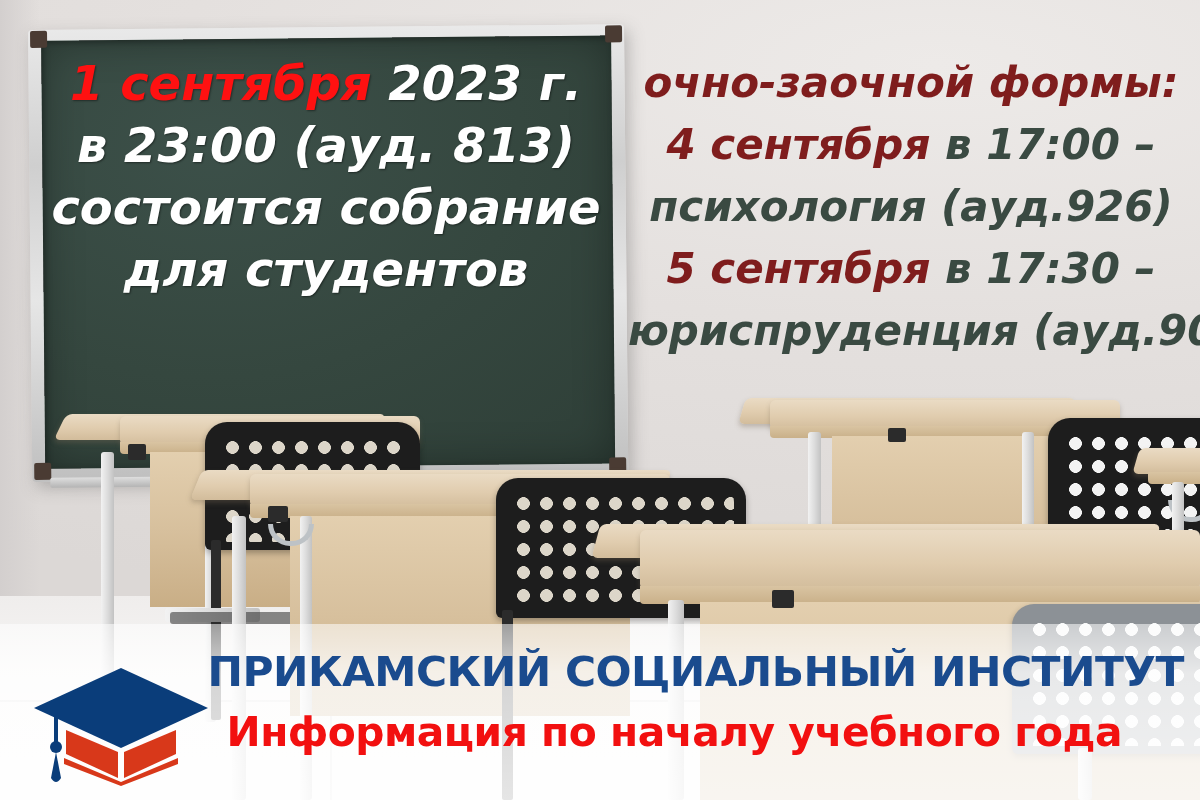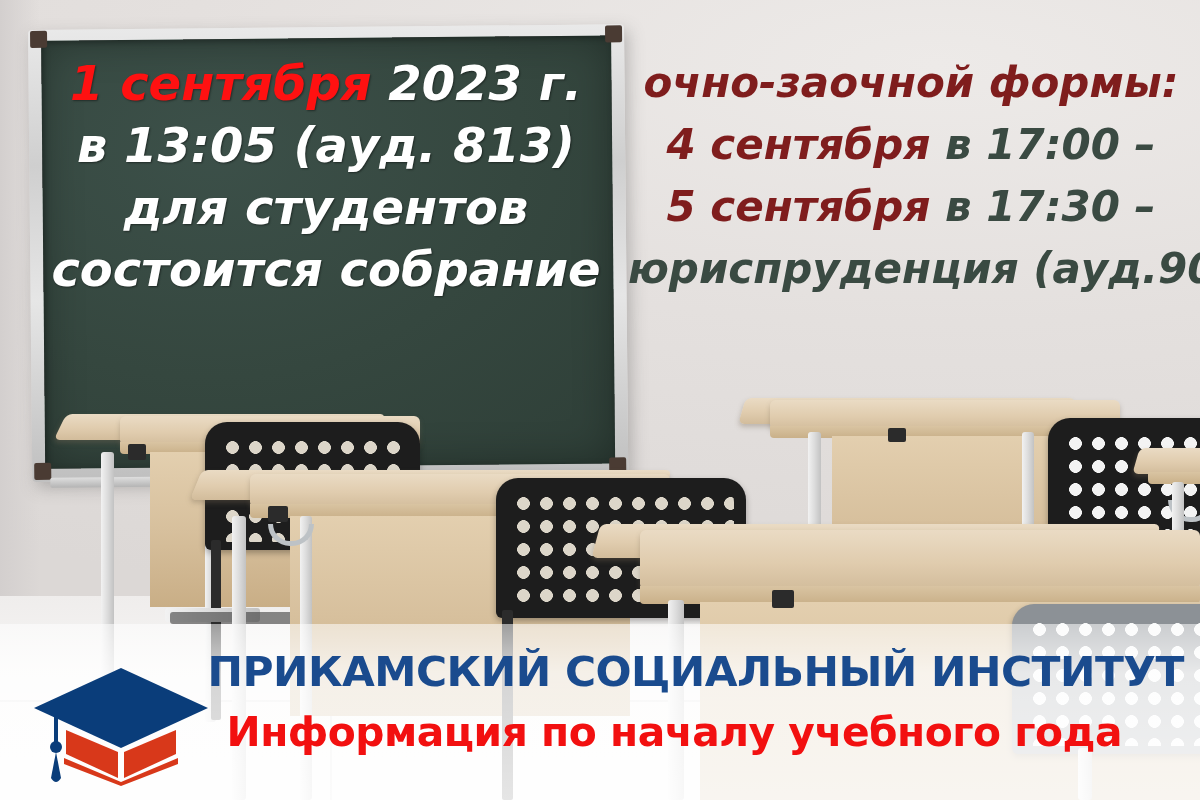--- a/index.html
+++ b/index.html
@@ -231,28 +231,29 @@
 
     <div class="chair-back grey" style="left:1012px;top:604px;width:230px;height:150px;">
       <div class="perf pale"></div>
     </div>
     <div class="leg" style="left:1078px;top:748px;width:14px;height:52px;"></div>
 
   </div>
 
   <div class="board-text hand">
     <div class="nowrap"><span class="accent">1 сентября </span><span>2023 г.</span></div>
-    <div class="nowrap"><span>в 13:05  (ауд. 813)</span></div>
+    <div class="nowrap"><span>в 23:00  (ауд. 813)</span></div>
+    <div class="nowrap"><span>состоится собрание</span></div>
     <div class="nowrap"><span>для студентов</span></div>
-    <div class="nowrap"><span>состоится собрание</span></div>
   </div>
 
   <div class="wall-text hand">
     <div class="nowrap"><span class="accent">очно-заочной формы:</span></div>
     <div class="nowrap"><span class="accent">4 сентября </span><span>в 17:00 –</span></div>
+    <div class="nowrap"><span>психология (ауд.926)</span></div>
     <div class="nowrap"><span class="accent">5 сентября </span><span>в 17:30 –</span></div>
     <div class="nowrap"><span>юриспруденция (ауд.904)</span></div>
   </div>
 
   <div class="banner"></div>
 
   <div class="logo">
     <svg viewBox="0 0 190 126" width="190" height="126">
 
       <polygon points="95,8 182,48 95,88 8,48" fill="#0A3D7A"></polygon>

